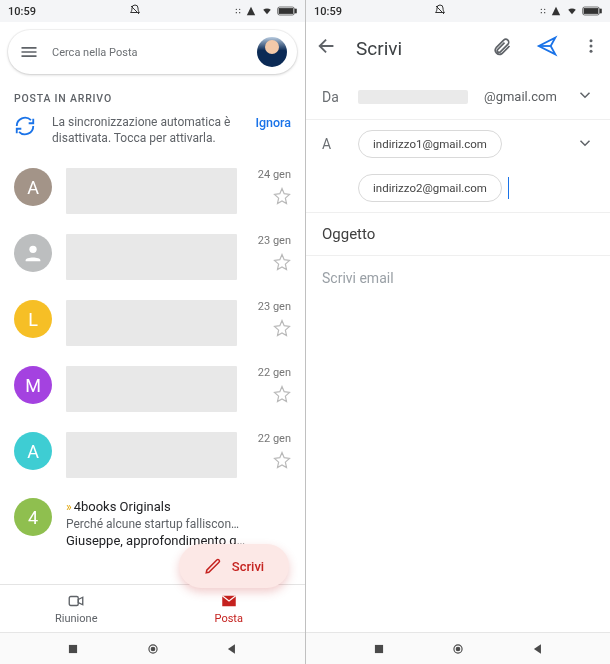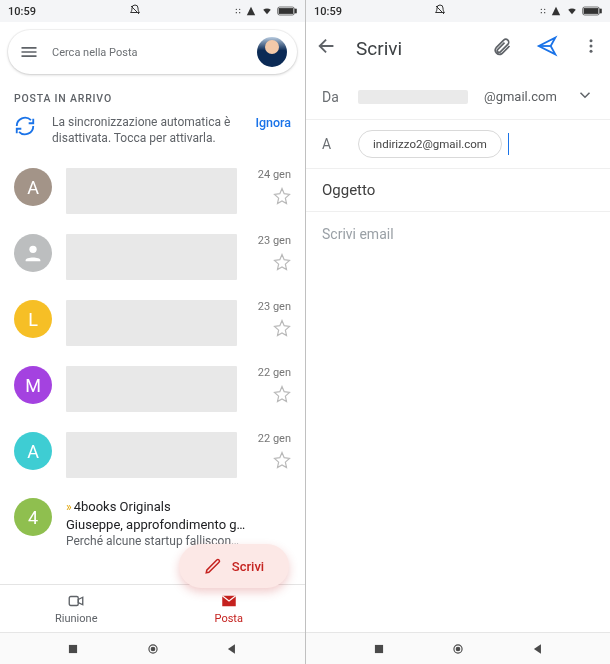--- a/index.html
+++ b/index.html
@@ -208,22 +208,22 @@
               </svg></span>
           </div>
         </div>
     </div>
     <div class="row row6">
       <div class="av" style="background:#8fbf4f">
           <span>4</span>
         </div>
       <div class="body2">
         <div class="bline"><span class="promo">»</span><span>4books Originals</span></div>
+        <div class="bline sub">Perché alcune startup falliscon…</div>
         <div class="bline">Giuseppe, approfondimento g…</div>
-        <div class="bline sub">Perché alcune startup falliscon…</div>
       </div>
     </div>
   </div>
 
   <div class="fab">
     <svg width="18" height="18" viewBox="0 0 24 24" fill="none" stroke="#c5221f" stroke-width="2">
         <path d="M3 21l3.5-.7L20 7a2 2 0 00-3-3L3.7 17.5 3 21z"></path>
       </svg>
     <span class="fab-text">Scrivi</span>
   </div>
@@ -323,20 +323,27 @@
       <span class="from-mail">@gmail.com</span>
     </div>
     <span class="chevron"><svg width="18" height="18" viewBox="0 0 24 24" fill="none" stroke="#5f6368" stroke-width="2">
           <path d="M6 9l6 6 6-6"></path>
         </svg></span>
   </div>
 
   <div class="crow noborder" style="align-items:flex-start;">
     <span class="crow-label" style="padding-top:6px">A</span>
     <div class="crow-content" style="flex-direction:column; align-items:flex-start;">
+      <div style="display:flex;align-items:center;width:100%;">
+        <span class="chip">indirizzo1@gmail.com</span>
+        <span style="flex:1"></span>
+        <span class="chevron"><svg width="18" height="18" viewBox="0 0 24 24" fill="none" stroke="#5f6368" stroke-width="2">
+              <path d="M6 9l6 6 6-6"></path>
+            </svg></span>
+      </div>
       <div style="display:flex;align-items:center;">
         <span class="chip">indirizzo2@gmail.com</span>
         <span class="cursor"></span>
       </div>
     </div>
   </div>
   <div style="border-bottom:1px solid #efefef;"></div>
 
   <div class="subject-row">Oggetto</div>
   <div class="bodytext-row">Scrivi email</div>

